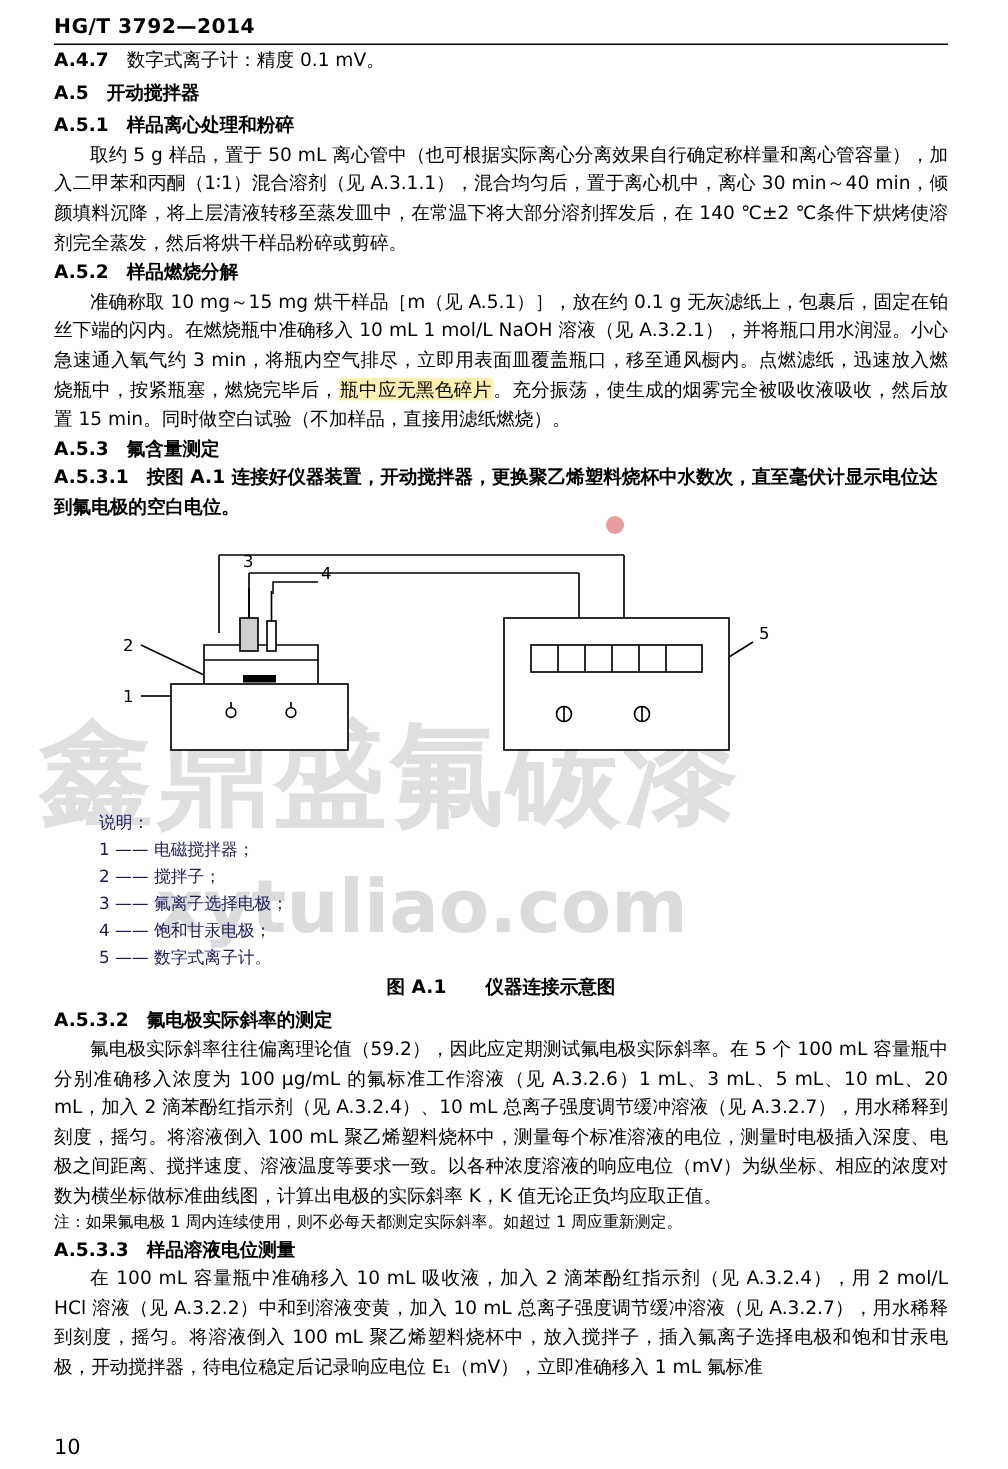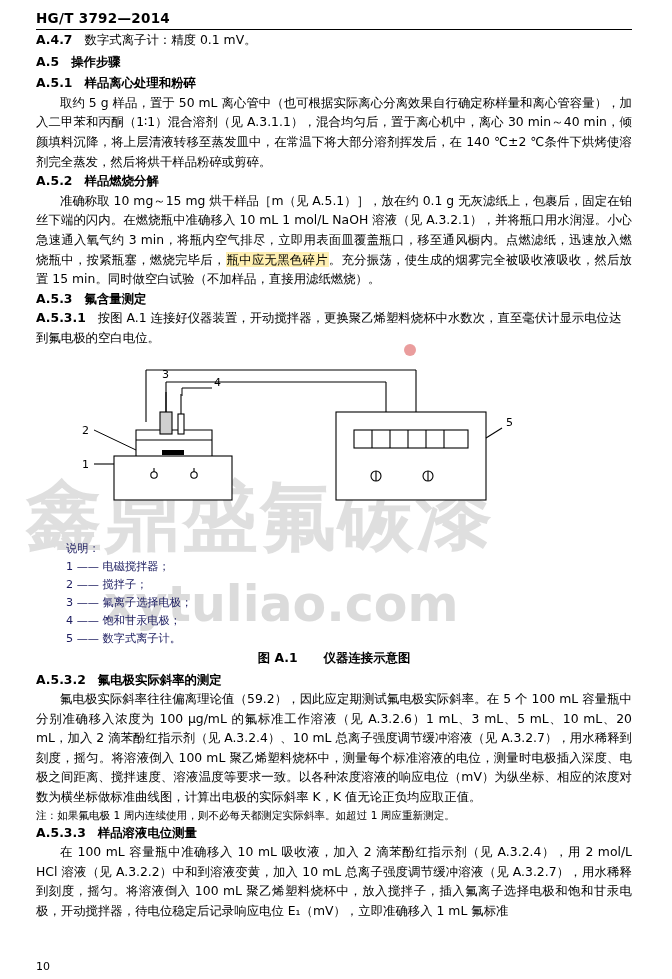--- a/index.html
+++ b/index.html
@@ -77,21 +77,21 @@
     font-size: 10.6px;
     line-height: 16px;
     margin: 0;
     text-align: justify;
   }
   
   .footer {
     position: absolute;
     left: 36px;
     bottom: 6px;
-    font-size: 11px;
+    font-size: 14px;
   }
   
   .wm {
     position: absolute;
     pointer-events: none;
     user-select: none;
   }
   .wm-big {
     left: 26px;
     top: 466px;
@@ -145,41 +145,41 @@
   <div class="wm-dot"></div>
 
   <div class="header">HG/T 3792—2014</div>
 
   <p class="h-item">
     <span class="num">A.4.7</span><span style="font-weight:normal">数字式离子计：精度 0.1 mV。</span>
   </p>
   <div class="gap2"></div>
 
   <p class="h-item">
-    <span class="num">A.5</span><span>操作步骤</span>
+    <span class="num">A.5</span><span>开动搅拌器</span>
   </p>
   <div class="gap2"></div>
 
   <p class="h-item">
     <span class="num">A.5.1</span><span>样品离心处理和粉碎</span>
   </p>
   <p class="para indent">取约 5 g 样品，置于 50 mL 离心管中（也可根据实际离心分离效果自行确定称样量和离心管容量），加入二甲苯和丙酮（1∶1）混合溶剂（见 A.3.1.1），混合均匀后，置于离心机中，离心 30 min～40 min，倾颜填料沉降，将上层清液转移至蒸发皿中，在常温下将大部分溶剂挥发后，在 140 ℃±2 ℃条件下烘烤使溶剂完全蒸发，然后将烘干样品粉碎或剪碎。</p>
 
   <p class="h-item">
     <span class="num">A.5.2</span><span>样品燃烧分解</span>
   </p>
   <p class="para indent">
     <span>准确称取 10 mg～15 mg 烘干样品［m（见 A.5.1）］，放在约 0.1 g 无灰滤纸上，包裹后，固定在铂丝下端的闪内。在燃烧瓶中准确移入 10 mL 1 mol/L NaOH 溶液（见 A.3.2.1），并将瓶口用水润湿。小心急速通入氧气约 3 min，将瓶内空气排尽，立即用表面皿覆盖瓶口，移至通风橱内。点燃滤纸，迅速放入燃烧瓶中，按紧瓶塞，燃烧完毕后，</span><span class="hl">瓶中应无黑色碎片</span><span>。充分振荡，使生成的烟雾完全被吸收液吸收，然后放置 15 min。同时做空白试验（不加样品，直接用滤纸燃烧）。</span>
   </p>
 
   <p class="h-item">
     <span class="num">A.5.3</span><span>氟含量测定</span>
   </p>
   <p class="h-item">
-    <span class="num">A.5.3.1</span><span style="font-weight:normal">按图 A.1 连接好仪器装置，开动搅拌器，更换聚乙烯塑料烧杯中水数次，直至毫伏计显示电位达到氟电极的空白电位。</span>
+    <span class="num">A.5.3.1</span><span style="font-weight:bold">按图 A.1 连接好仪器装置，开动搅拌器，更换聚乙烯塑料烧杯中水数次，直至毫伏计显示电位达到氟电极的空白电位。</span>
   </p>
 
   <div class="figure-area">
     <svg class="diagram" width="596" height="200" viewBox="0 0 596 200">
       <g fill="none" stroke="#000" stroke-width="1.1">
 
         <path d="M110,18 L380,18"></path>
         <path d="M110,18 L110,70"></path>
         <path d="M380,18 L380,60"></path>
         <path d="M130,30 L350,30"></path>

